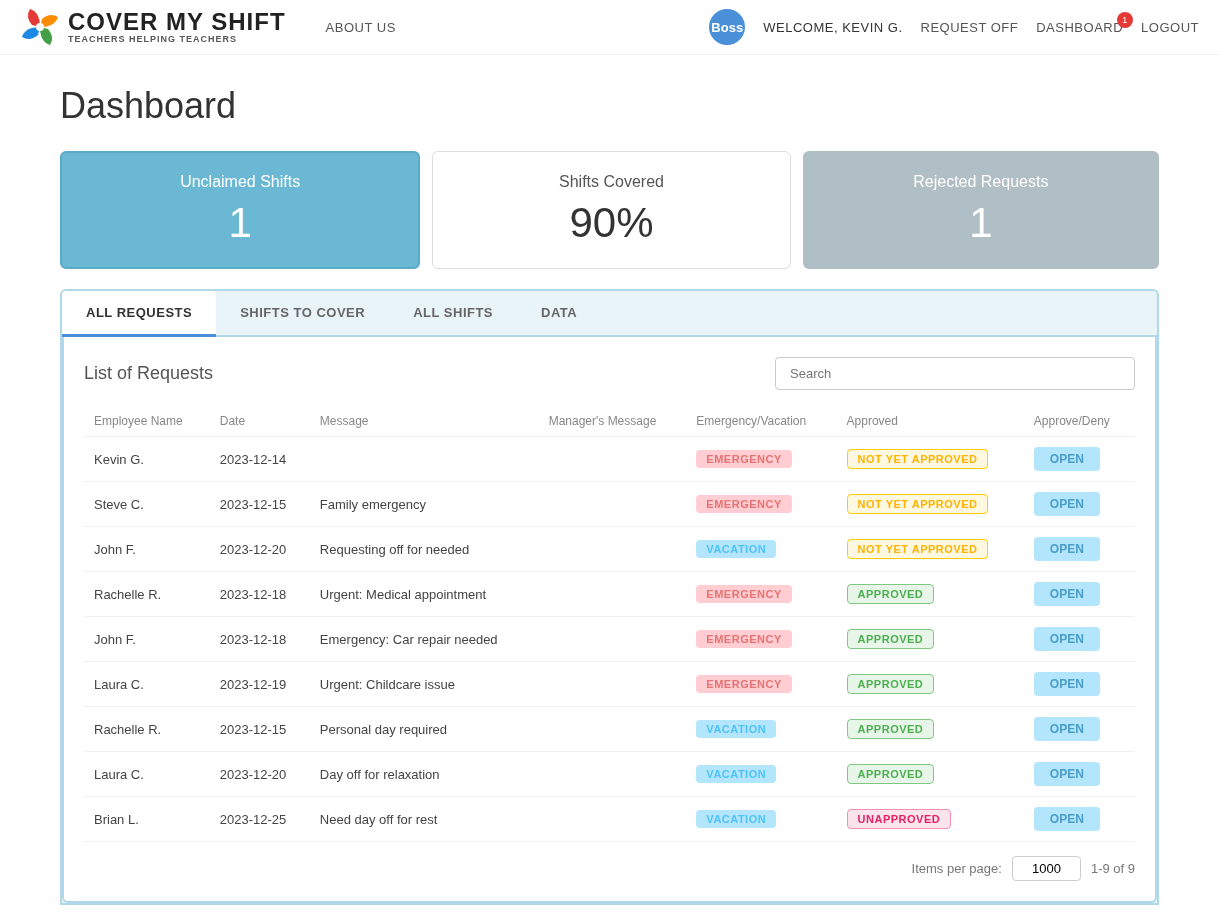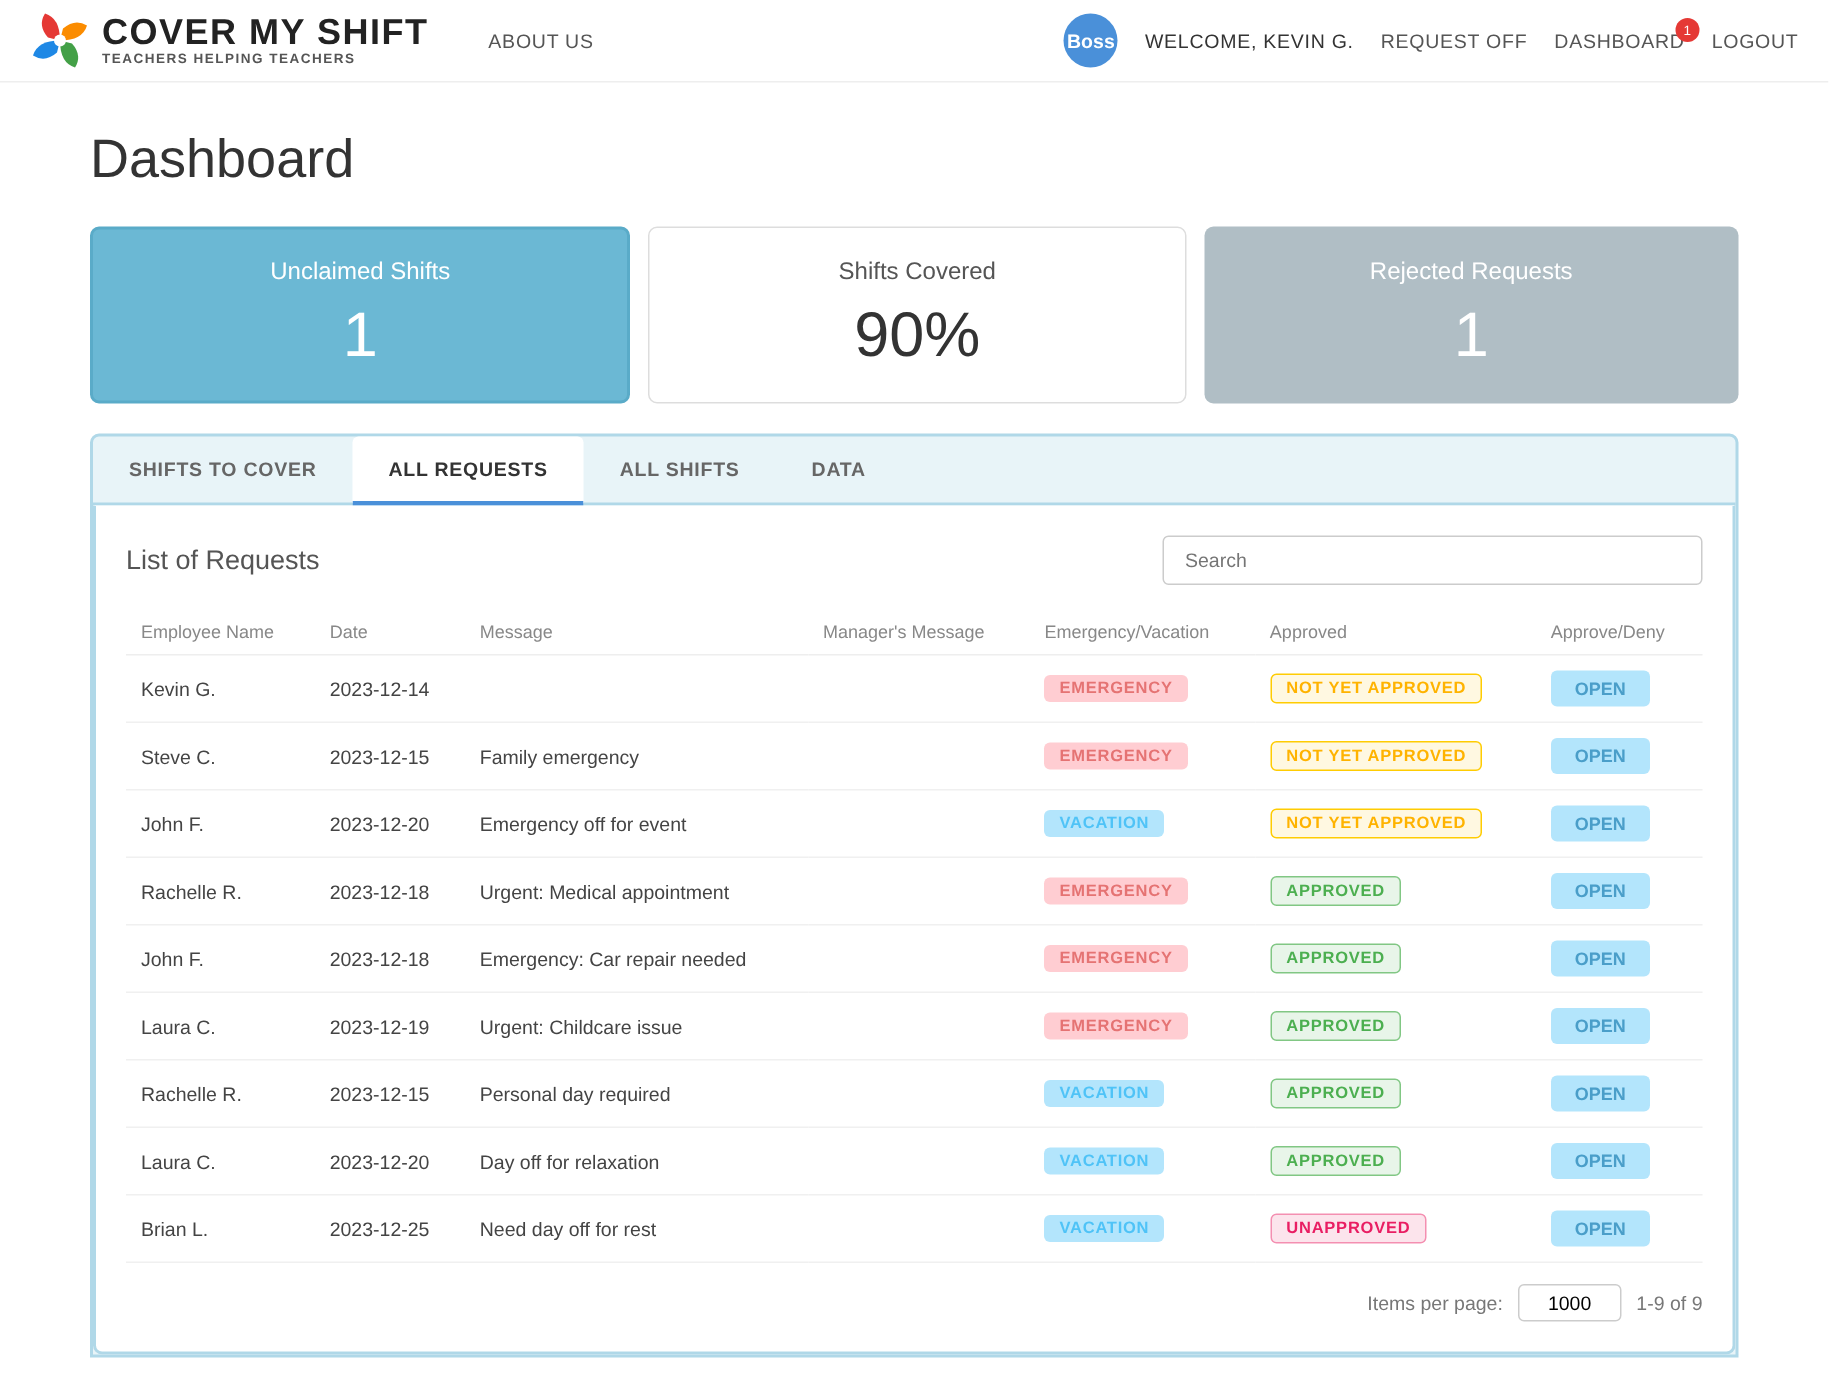--- a/index.html
+++ b/index.html
@@ -242,22 +242,22 @@
       <div class="stat-value">90%</div>
     </div>
     <div class="stat-card gray">
       <div class="stat-label">Rejected Requests</div>
       <div class="stat-value">1</div>
     </div>
   </div>
 
   <div class="tab-container">
     <div class="tabs">
+      <div class="tab active">ALL REQUESTS</div>
       <div class="tab">SHIFTS TO COVER</div>
-      <div class="tab active">ALL REQUESTS</div>
       <div class="tab">ALL SHIFTS</div>
       <div class="tab">DATA</div>
     </div>
 
     <div class="table-area">
       <div class="table-header-row">
         <span class="list-title">List of Requests</span>
         <input class="search-input" type="text" placeholder="Search" style="">
       </div>
 
@@ -288,21 +288,21 @@
       <td>2023-12-15</td>
       <td>Family emergency</td>
       <td></td>
       <td><span class="badge badge-emergency">EMERGENCY</span></td>
       <td><span class="badge badge-not-approved">NOT YET APPROVED</span></td>
       <td><button class="btn-open">OPEN</button></td>
     </tr>
             <tr>
       <td>John F.</td>
       <td>2023-12-20</td>
-      <td>Emergency off for event</td>
+      <td>Requesting off for needed</td>
       <td></td>
       <td><span class="badge badge-vacation">VACATION</span></td>
       <td><span class="badge badge-not-approved">NOT YET APPROVED</span></td>
       <td><button class="btn-open">OPEN</button></td>
     </tr>
             <tr>
       <td>Rachelle R.</td>
       <td>2023-12-18</td>
       <td>Urgent: Medical appointment</td>
       <td></td>

